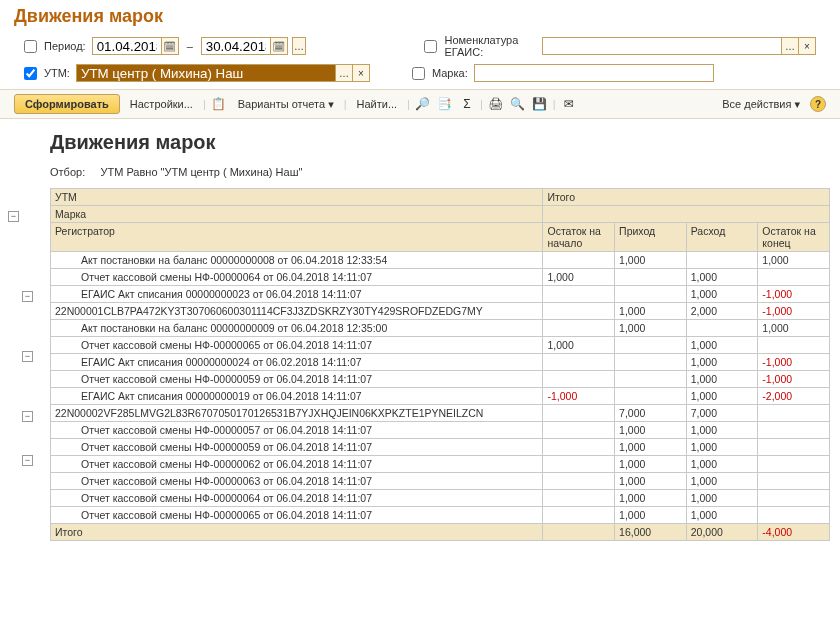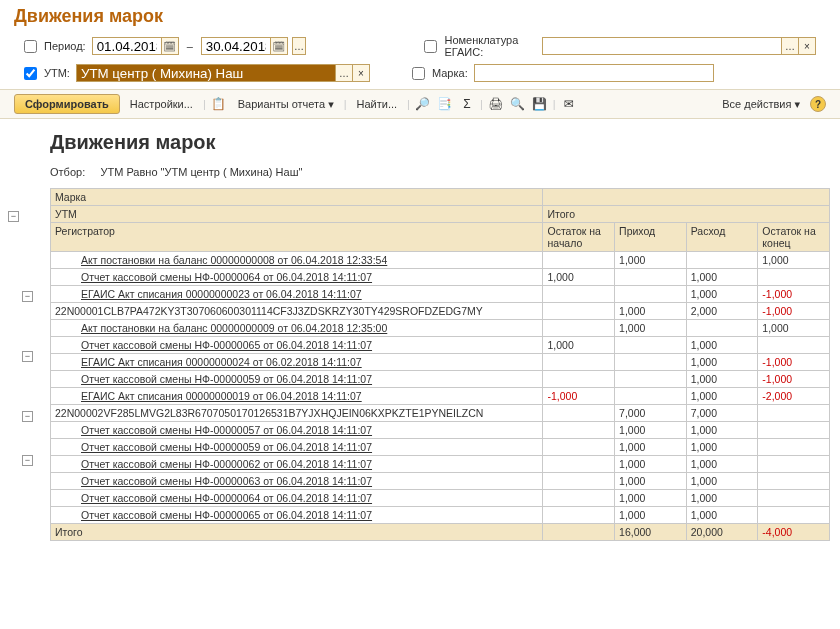--- a/index.html
+++ b/index.html
@@ -158,21 +158,21 @@
     text-align: left;
     font-size: 10.5px;
     vertical-align: top;
   }
   .hdr { background: #f3e6c4; }
   .hdr-sub { background: #f3e6c4; }
   .num { text-align: right; }
   .neg { color: #c00; }
   .total-row { background: #f3e6c4; font-weight: normal; }
   .total-row td:first-child { background: #f3e6c4; }
-  .indent1 { padding-left: 30px !important; text-decoration: underline; }
+  .indent1 { padding-left: 30px !important; }
   .col-name { width: 440px; }
   .col-num { width: 64px; }
 </style>
 </head>
 <body>
 
 <div class="window-title">Движения марок</div>
 
 <div class="filter-row">
   <input type="checkbox" style="">
@@ -249,26 +249,26 @@
     <div class="report-title">Движения марок</div>
     <div class="selection-line">
       <span>Отбор:</span>
       &nbsp;&nbsp;&nbsp;
       <span>УТМ Равно "УТМ центр ( Михина) Наш"</span>
     </div>
 
     <table class="report">
       <tbody>
           <tr class="hdr">
+        <td class="col-name">УТМ</td>
+        <td colspan="4">Итого</td>
+      </tr>
+      <tr class="hdr">
         <td>Марка</td>
         <td colspan="4"></td>
-      </tr>
-      <tr class="hdr">
-        <td class="col-name">УТМ</td>
-        <td colspan="4">Итого</td>
       </tr>
       <tr class="hdr-sub">
         <td>Регистратор</td>
         <td class="col-num">Остаток на начало</td>
         <td class="col-num">Приход</td>
         <td class="col-num">Расход</td>
         <td class="col-num">Остаток на конец</td>
       </tr>
       </tbody>
         <tbody id="data-rows">

